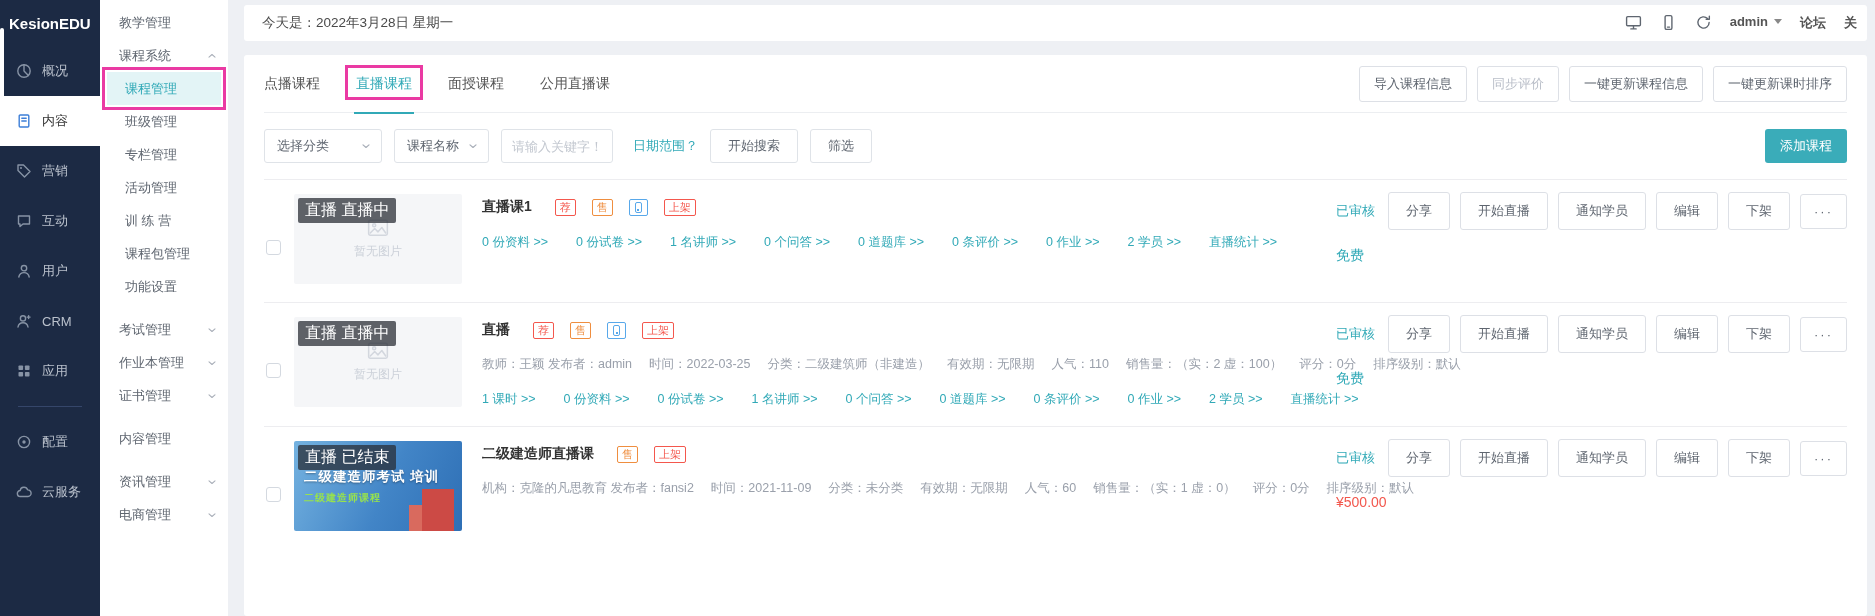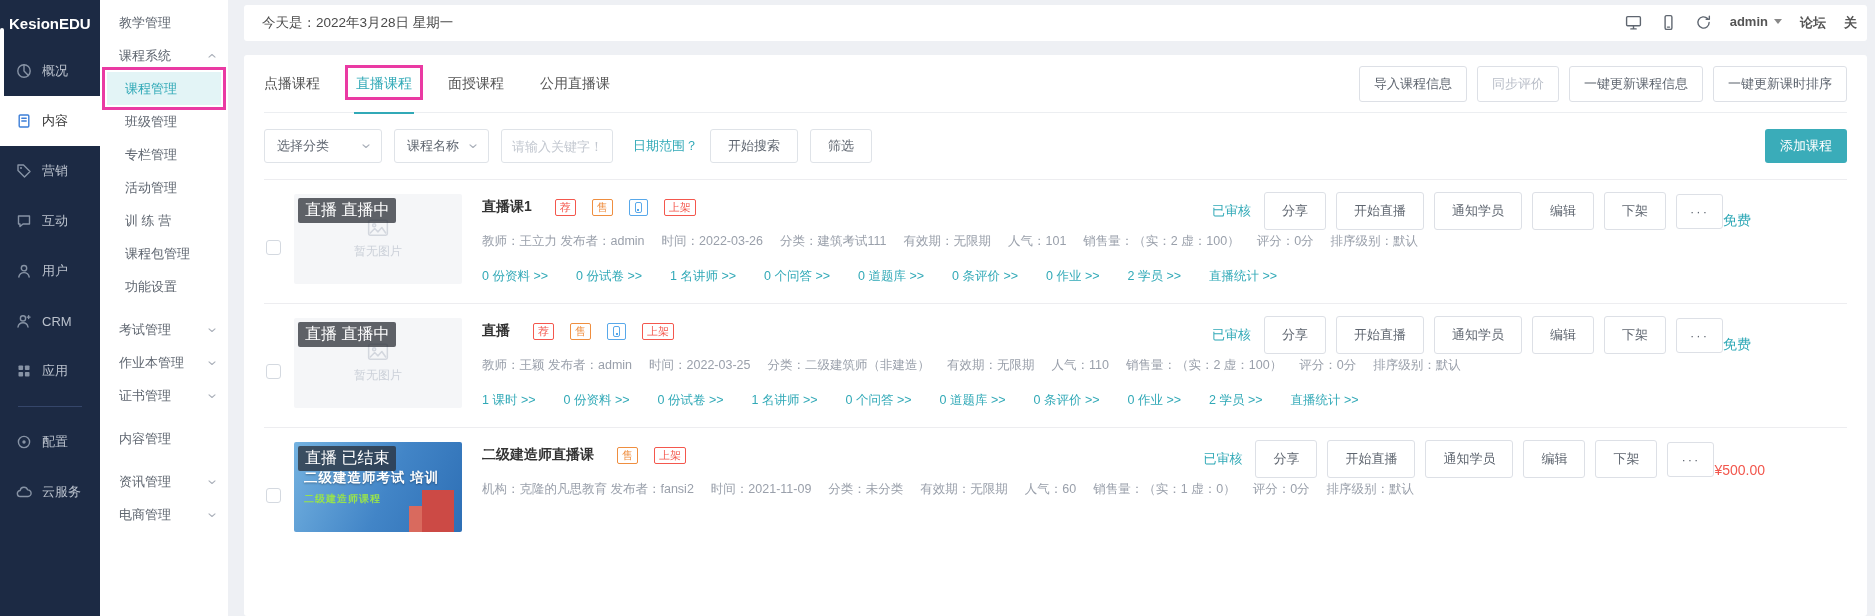--- a/index.html
+++ b/index.html
@@ -77,21 +77,21 @@
   .badge.orange { color:#ef8e3f; border-color:#ef8e3f; }
   .badge.blue { color:#58a8ea; border-color:#58a8ea; padding:2px 5px; }
   .phone-glyph { width:7px; height:11px; border:1px solid currentColor; border-radius:2px; position:relative; }
   .phone-glyph::after { content:''; position:absolute; left:1.5px; bottom:1px; width:2px; height:1.5px; background:currentColor; }
 
   .meta { margin-top:17px; color:#9aa0ab; font-size:12.5px; white-space:nowrap; }
   .meta span { margin-right:17px; }
   .links { margin-top:18px; font-size:12.5px; white-space:nowrap; }
   .links a { color:#31a9b7; margin-right:28px; text-decoration:none; cursor:pointer; }
 
-  .actions { position:absolute; right:0; top:12px; display:flex; align-items:flex-end; }
+  .actions { position:absolute; right:0; top:12px; display:flex; flex-direction:column; }
   .btns { display:flex; align-items:center; gap:10px; }
   .audit { color:#31a9b7; font-size:13px; margin-right:3px; cursor:pointer; }
   .abtn { border:1px solid #dde0e6; background:#fff; border-radius:3px; padding:9px 17px; font-size:13px; color:#5f6670; cursor:pointer; font-family:inherit; white-space:nowrap; }
   .abtn.more { padding:9px 13px; letter-spacing:2px; }
   .price { margin-top:17px; font-size:14px; padding-right:96px; }
   .price.paid { padding-right:82px; }
   .price.free { color:#31a9b7; }
   .price.paid { color:#f2574d; }
 </style>
 </head>
@@ -356,21 +356,20 @@
           <div class="info">
             <div class="title-line">
               <span class="course-title">直播课1</span>
               <span class="badge red">荐</span>
               <span class="badge orange">售</span>
               <span class="badge blue">
                 <span class="phone-glyph"></span>
               </span>
               <span class="badge red">上架</span>
             </div>
-            <div class="meta"><span>教师：王立力 发布者：admin</span><span>时间：2022-03-26</span><span>分类：建筑考试111</span><span>有效期：无限期</span><span>人气：101</span><span>销售量：（实：2 虚：100）</span><span>评分：0分</span><span>排序级别：默认</span></div>
             <div class="links"><a>0 份资料 &gt;&gt;</a><a>0 份试卷 &gt;&gt;</a><a>1 名讲师 &gt;&gt;</a><a>0 个问答 &gt;&gt;</a><a>0 道题库 &gt;&gt;</a><a>0 条评价 &gt;&gt;</a><a>0 作业 &gt;&gt;</a><a>2 学员 &gt;&gt;</a><a>直播统计 &gt;&gt;</a></div>
           </div>
           <div class="actions">
             <div class="btns">
               <span class="audit">已审核</span>
               <button class="abtn">分享</button>
               <button class="abtn">开始直播</button>
               <button class="abtn">通知学员</button>
               <button class="abtn">编辑</button>
               <button class="abtn">下架</button>

